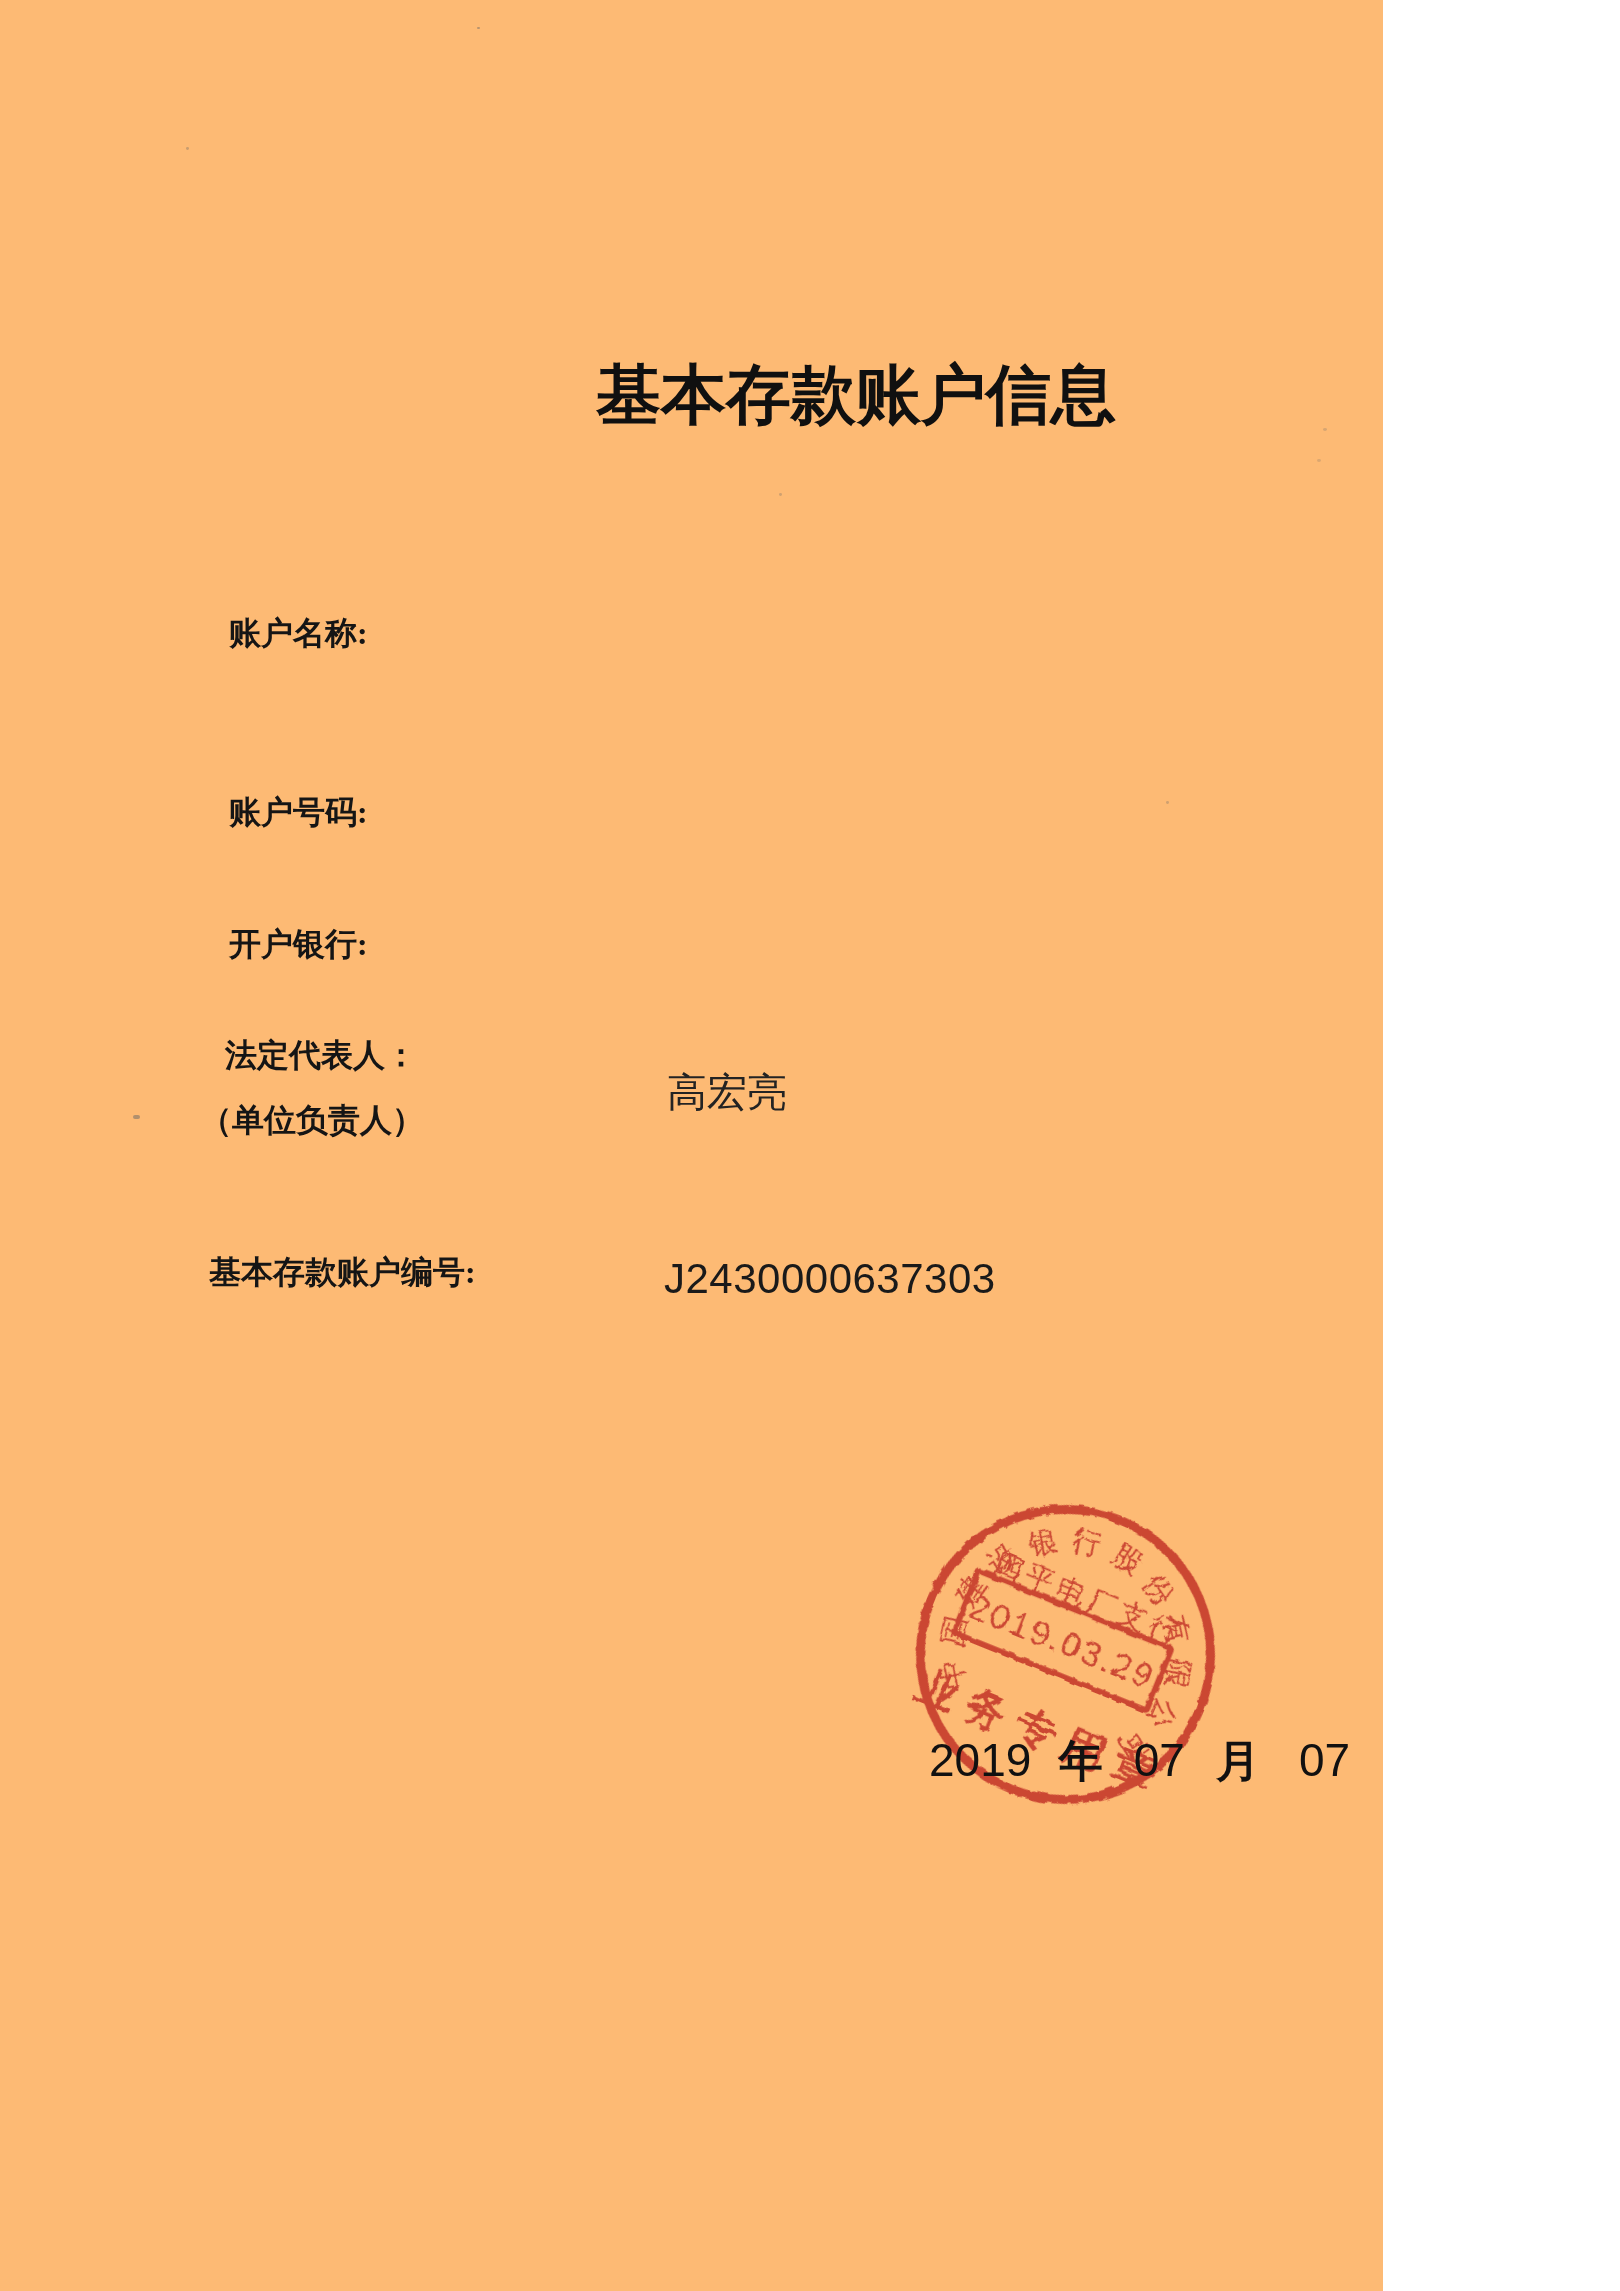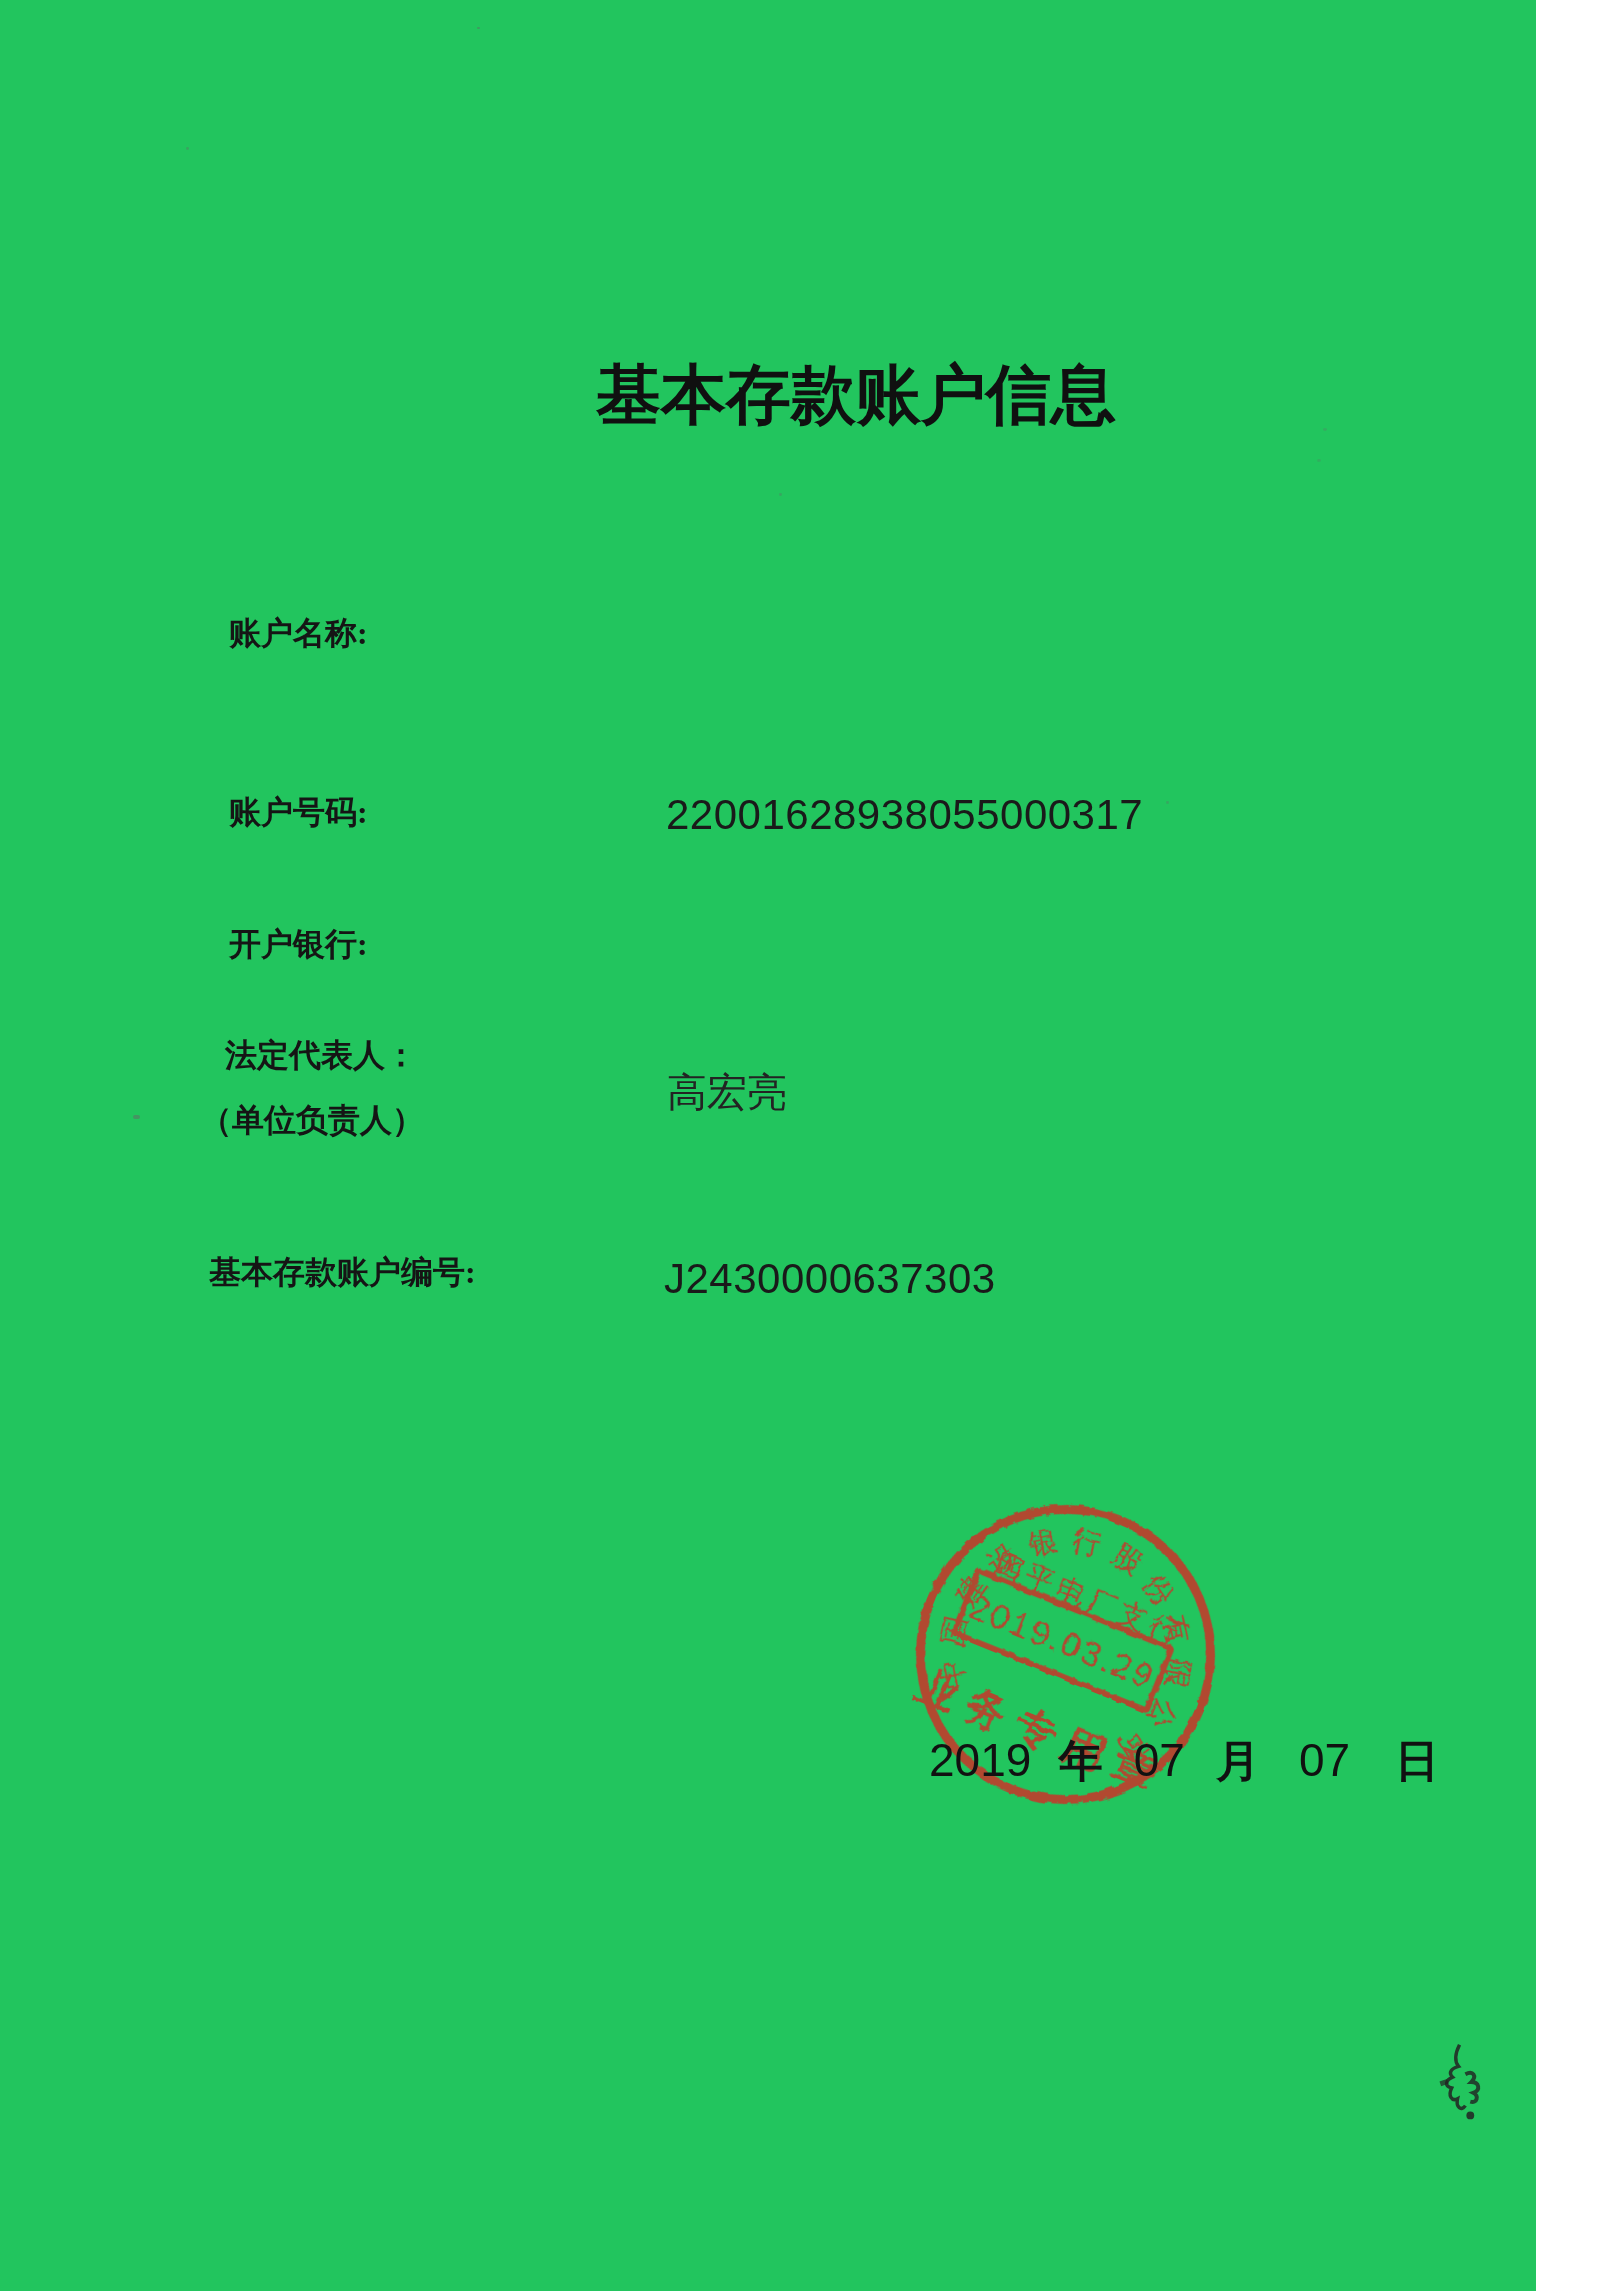--- a/index.html
+++ b/index.html
@@ -1,19 +1,19 @@
 <!DOCTYPE html>
 <html style="--stamp-color: #c5382c;"><head>
 <meta charset="utf-8">
 <style>
   html,body{margin:0;padding:0;background:#ffffff;}
   #page{
     position:relative;
-    width:1536px;height:2292px;
-    background:#22c55e;
+    width:1383px;height:2292px;
+    background:#fdba74;
     font-family:"Liberation Serif", serif;
     color:#1c1c1c;
     overflow:hidden;
   }
   .doc-title{
     position:absolute;left:596px;top:363px;
     font-size:65px;font-weight:700;line-height:1;
     letter-spacing:0px;white-space:nowrap;color:#101010;
   }
   .field-label{
@@ -79,21 +79,20 @@
   <div class="speck" style="left:1317px;top:459px;width:3.9px;height:2.9px;opacity:.22;"></div>
   <div class="speck" style="left:779px;top:493px;width:2.9px;height:2.9px;opacity:.3;"></div>
   <div class="speck" style="left:1166px;top:801px;width:2.9px;height:2.9px;opacity:.3;"></div>
   <div class="speck" style="left:133px;top:1115px;width:6.9px;height:3.9px;border-radius:2px;opacity:.5;"></div>
 
   <div class="doc-title">基本存款账户信息</div>
 
   <div class="field-label" style="left:229px;top:617px;">账户名称:</div>
 
   <div class="field-label" style="left:229px;top:796px;">账户号码:</div>
-  <div class="field-value-num" style="left:666px;top:794px;">22001628938055000317</div>
 
   <div class="field-label" style="left:229px;top:928px;text-align:right;">开户银行:</div>
 
   <div class="field-label" style="left:225px;top:1039px;">法定代表人：</div>
   <div class="field-label" style="left:200px;top:1104px;">（单位负责人）</div>
   <div class="field-value-cjk" style="left:667px;top:1073px;">高宏亮</div>
 
   <div class="field-label" style="left:209px;top:1256px;">基本存款账户编号:</div>
   <div class="field-value-num" style="left:664px;top:1258px;">J2430000637303</div>
 

